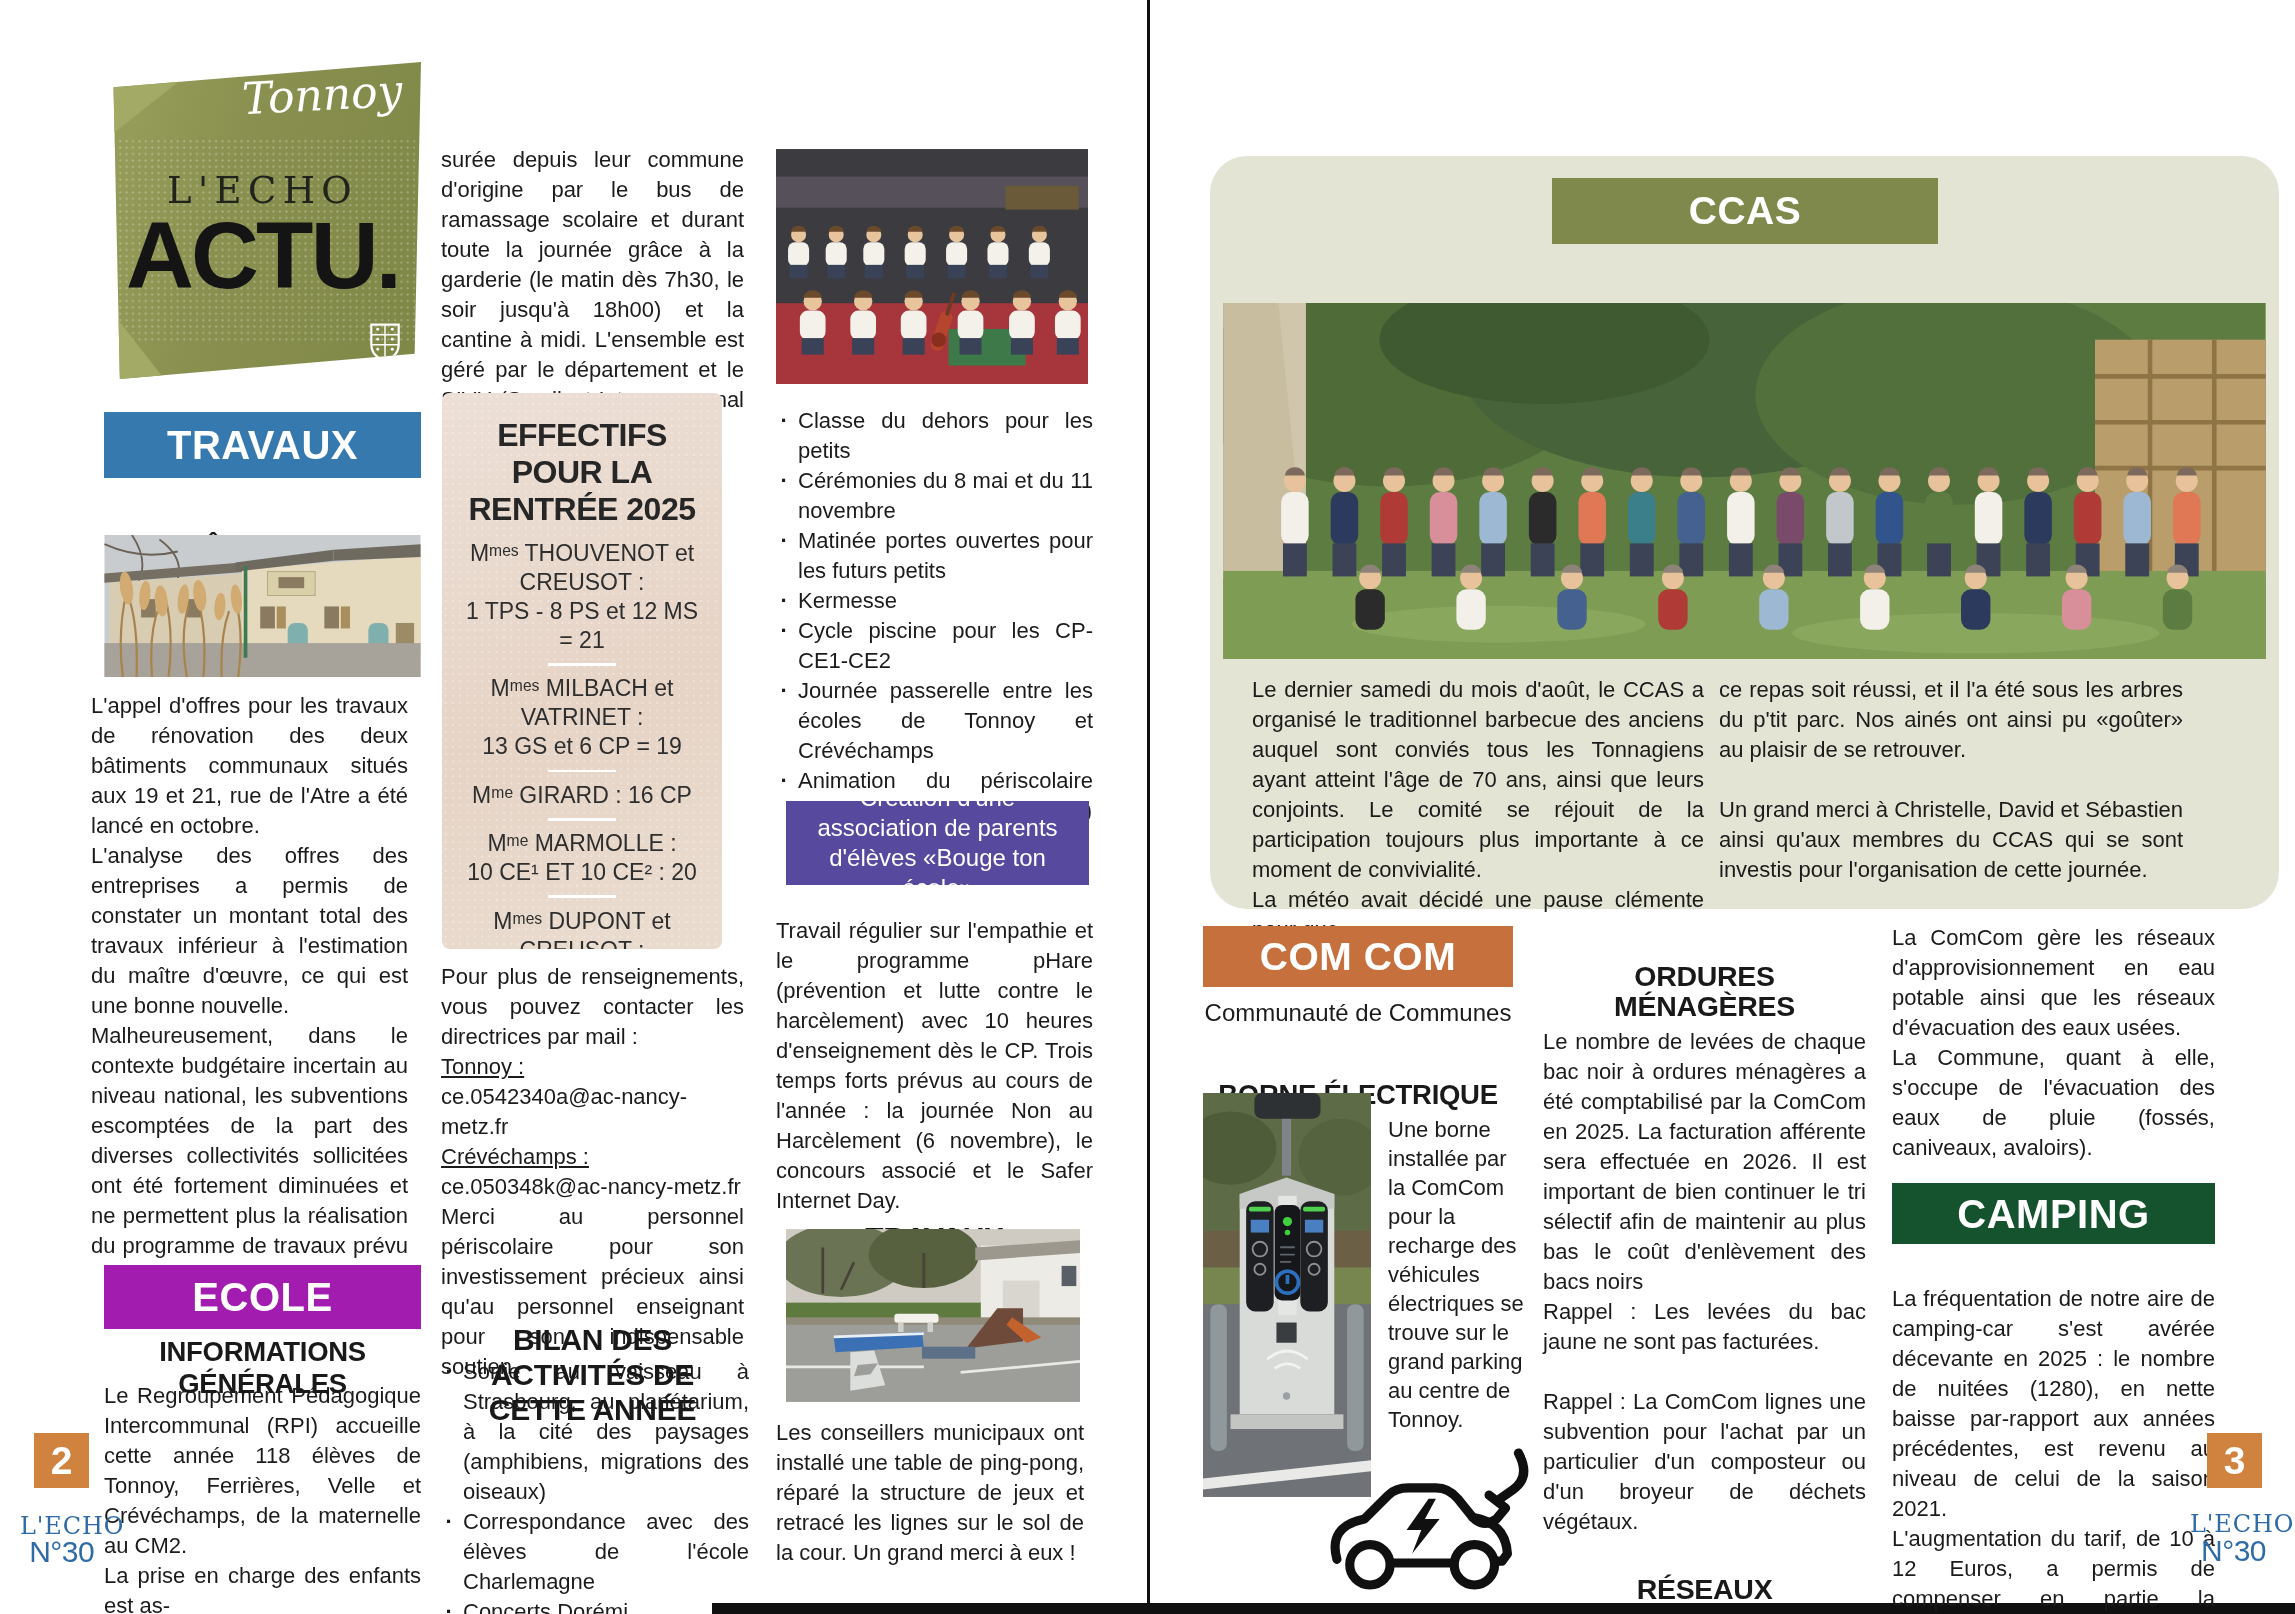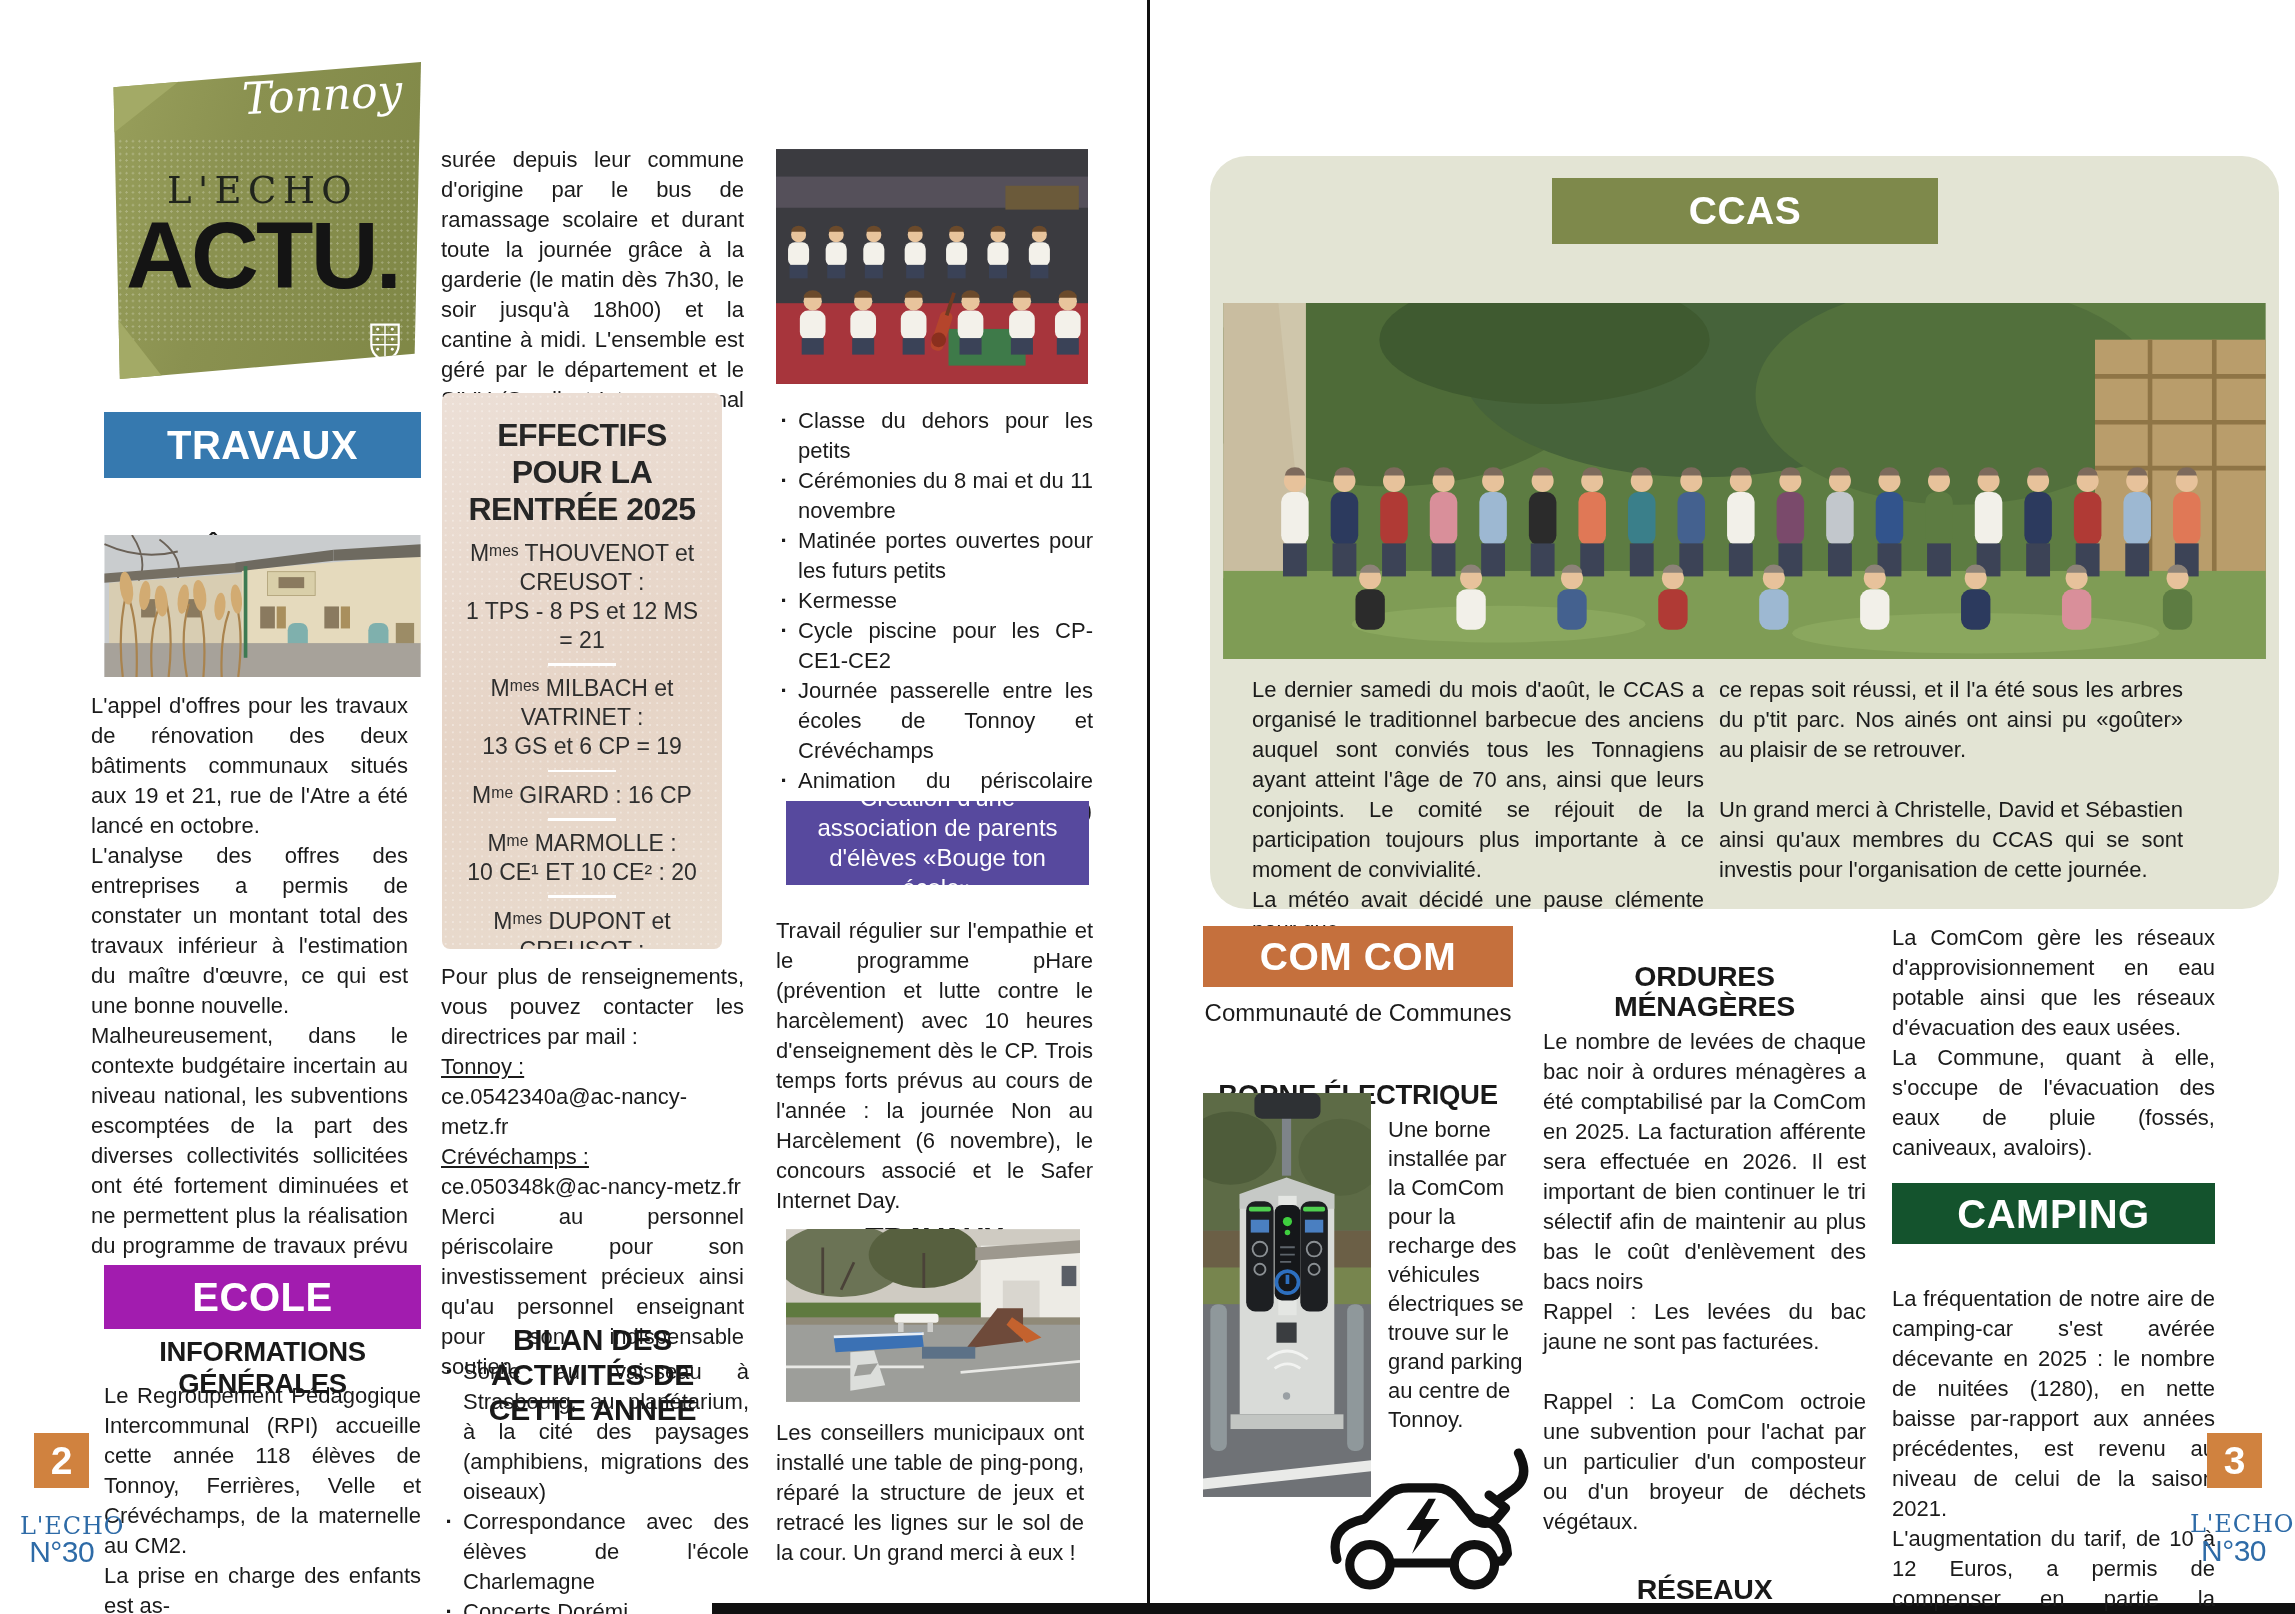--- a/index.html
+++ b/index.html
@@ -430,21 +430,21 @@
         <circle cx="66" cy="134" r="22" fill="#ffffff" stroke="#101010" stroke-width="10"></circle>
         <circle cx="180" cy="134" r="22" fill="#ffffff" stroke="#101010" stroke-width="10"></circle>
         <polygon points="130,62 106,96 122,96 112,122 142,84 126,84 138,62" fill="#101010"></polygon>
       </svg>
     </div>
 
     <div class="body flow" style="left:1543px;top:923px;width:323px;">
       <div class="h-sub" style="position:static;margin-bottom:5.5px;font-size:28.5px;">ORDURES MÉNAGÈRES</div>
       <p>Le nombre de levées de chaque bac noir à ordures ménagères a été comptabilisé par la ComCom en 2025. La facturation afférente sera effectuée en 2026. Il est important de bien continuer le tri sélectif afin de maintenir au plus bas le coût d'enlèvement des bacs noirs</p>
       <p>Rappel : Les levées du bac jaune ne sont pas facturées.</p>
-      <p style="margin-top:30px;">Rappel : La ComCom octroie une subvention pour l'achat par un particulier d'un composteur ou d'un broyeur de déchets végétaux.</p>
+      <p style="margin-top:30px;">Rappel : La ComCom lignes une subvention pour l'achat par un particulier d'un composteur ou d'un broyeur de déchets végétaux.</p>
       <div class="h-sub" style="position:static;margin:37px 0 5.5px 0;font-size:28.5px;">RÉSEAUX</div>
       <p>Quatre bornes de lutte contre l'incendie ont été remplacées ces dernières semaines, après une maintenance approfondie de tout le réseau.</p>
     </div>
 
     <div class="body flow" style="left:1892px;top:923px;width:323px;">
       <p>La ComCom gère les réseaux d'approvisionnement en eau potable ainsi que les réseaux d'évacuation des eaux usées.</p>
       <p>La Commune, quant à elle, s'occupe de l'évacuation des eaux de pluie (fossés, caniveaux, avaloirs).</p>
       <div class="banner" style="position:static;width:323px;height:61px;background:#14532d;margin:20px 0 40px 0;">CAMPING</div>
       <p>La fréquentation de notre aire de camping-car s'est avérée décevante en 2025 : le nombre de nuitées (1280), en nette baisse par-rapport aux années précédentes, est revenu au niveau de celui de la saison 2021.</p>
       <p>L'augmentation du tarif, de 10 à 12 Euros, a permis de compenser en partie la diminution du nombre de visiteurs. Espérons une saison 2026 plus dynamique !</p>

